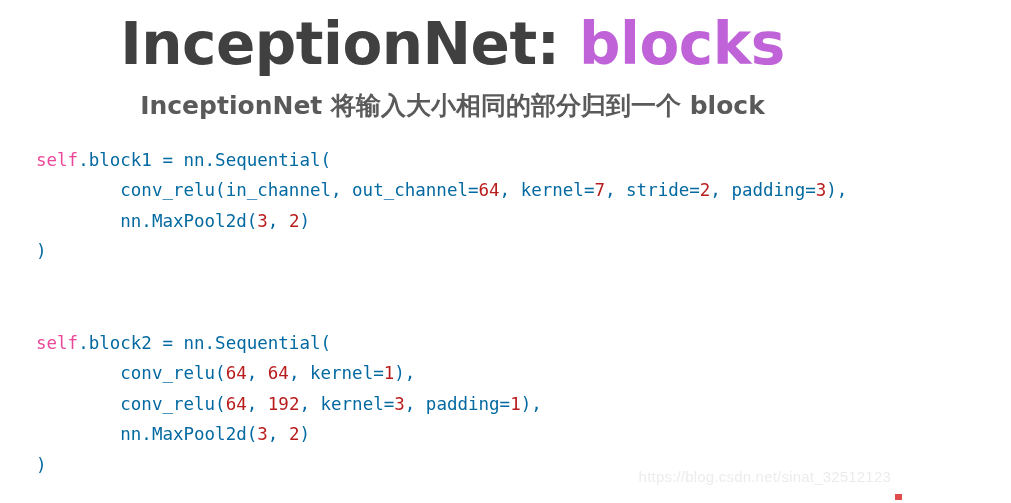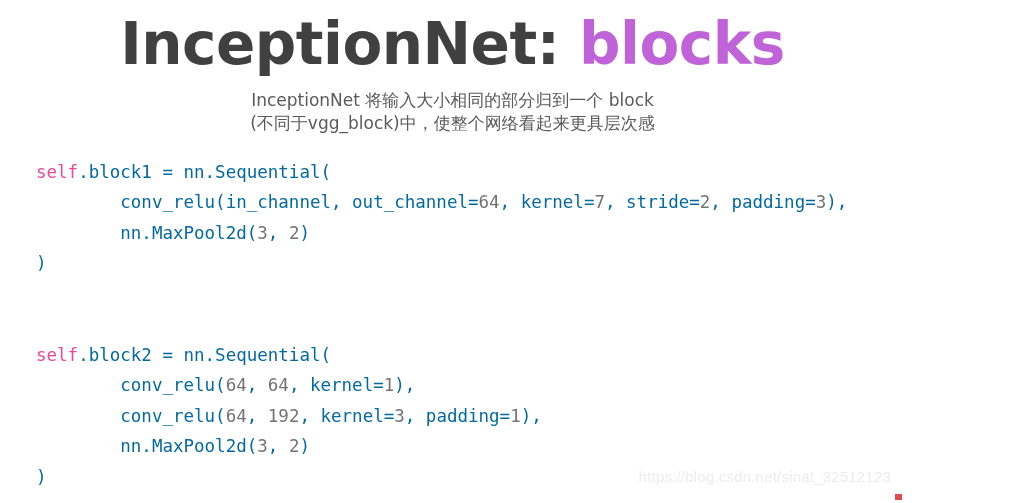--- a/index.html
+++ b/index.html
@@ -42,22 +42,22 @@
   }
 
   
   .subtitle-area {
     width: 100%;
     text-align: center;
     margin-top: 14px;
   }
   .subtitle-line {
     font-family: "DejaVu Sans", sans-serif;
-    font-size: 17px;
-    font-weight: 400;
+    font-size: 25px;
+    font-weight: 700;
     color: #5a5a5a;
     line-height: 1.35;
     white-space: nowrap;
   }
 
   
   .code-area {
     margin-top: 22px;
     padding-left: 36px;
     font-family: "DejaVu Sans Mono", monospace;
@@ -67,21 +67,21 @@
     white-space: pre;
   }
   .code-line {
     white-space: pre;
     height: 30.5px;
   }
   .code-line.blank {
     height: 30.5px;
   }
   .tok-self   { color: #ec4899; }
-  .tok-num    { color: #737373; margin-top: 40px; }
+  .tok-num    { color: #b91c1c; margin-top: 40px; }
   .tok-plain  { color: #0369a1; }
 
   
   .watermark {
     position: absolute;
     right: 14px;
     bottom: 18px;
     font-family: "Liberation Sans", sans-serif;
     font-size: 15px;
     color: #ececec;
@@ -102,21 +102,20 @@
 <body>
 
 <div class="slide">
 
   <div class="title-area">
     <div class="slide-title"><span>InceptionNet: </span><span class="title-accent">blocks</span></div>
   </div>
 
   <div class="subtitle-area">
     <div class="subtitle-line">InceptionNet 将输入大小相同的部分归到一个 block</div>
-    <div class="subtitle-line">(不同于vgg_block)中，使整个网络看起来更具层次感</div>
   </div>
 
   <div class="code-area" id="code-block"><div class="code-line"><span class="tok-self">self</span><span class="tok-plain">.block1 = nn.Sequential(</span></div><div class="code-line"><span class="tok-plain">        </span><span class="tok-plain">conv_relu(in_channel, out_channel=</span><span class="tok-num">64</span><span class="tok-plain">, kernel=</span><span class="tok-num">7</span><span class="tok-plain">, stride=</span><span class="tok-num">2</span><span class="tok-plain">, padding=</span><span class="tok-num">3</span><span class="tok-plain">),</span></div><div class="code-line"><span class="tok-plain">        </span><span class="tok-plain">nn.MaxPool2d(</span><span class="tok-num">3</span><span class="tok-plain">, </span><span class="tok-num">2</span><span class="tok-plain">)</span></div><div class="code-line"><span class="tok-plain">)</span></div><div class="code-line blank">&nbsp;</div><div class="code-line blank">&nbsp;</div><div class="code-line"><span class="tok-self">self</span><span class="tok-plain">.block2 = nn.Sequential(</span></div><div class="code-line"><span class="tok-plain">        </span><span class="tok-plain">conv_relu(</span><span class="tok-num">64</span><span class="tok-plain">, </span><span class="tok-num">64</span><span class="tok-plain">, kernel=</span><span class="tok-num">1</span><span class="tok-plain">),</span></div><div class="code-line"><span class="tok-plain">        </span><span class="tok-plain">conv_relu(</span><span class="tok-num">64</span><span class="tok-plain">, </span><span class="tok-num">192</span><span class="tok-plain">, kernel=</span><span class="tok-num">3</span><span class="tok-plain">, padding=</span><span class="tok-num">1</span><span class="tok-plain">),</span></div><div class="code-line"><span class="tok-plain">        </span><span class="tok-plain">nn.MaxPool2d(</span><span class="tok-num">3</span><span class="tok-plain">, </span><span class="tok-num">2</span><span class="tok-plain">)</span></div><div class="code-line"><span class="tok-plain">)</span></div></div>
 
   <div class="watermark">https://blog.csdn.net/sinat_32512123</div>
   <div class="corner-mark"></div>
 
 </div>
 
 </body></html>

